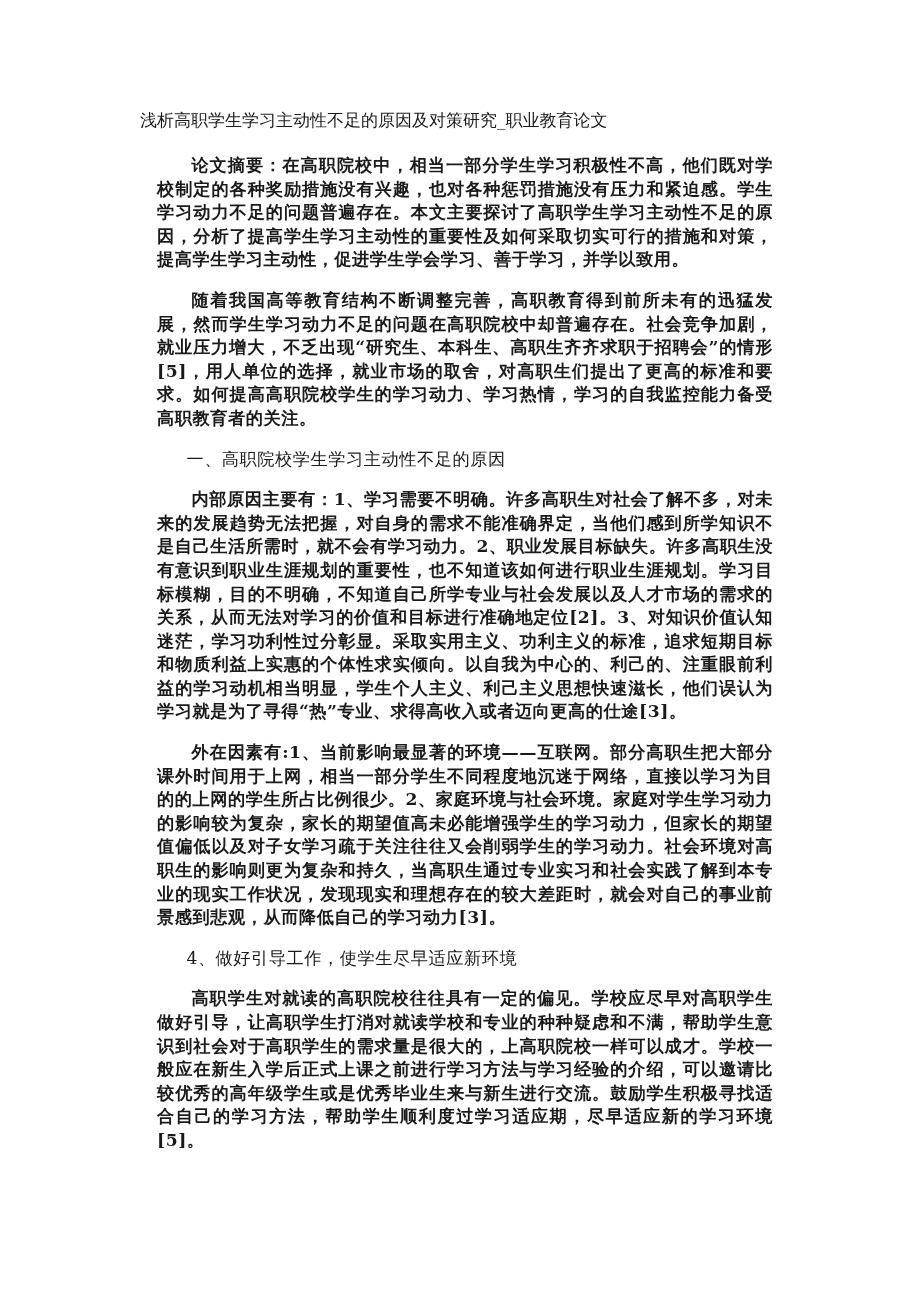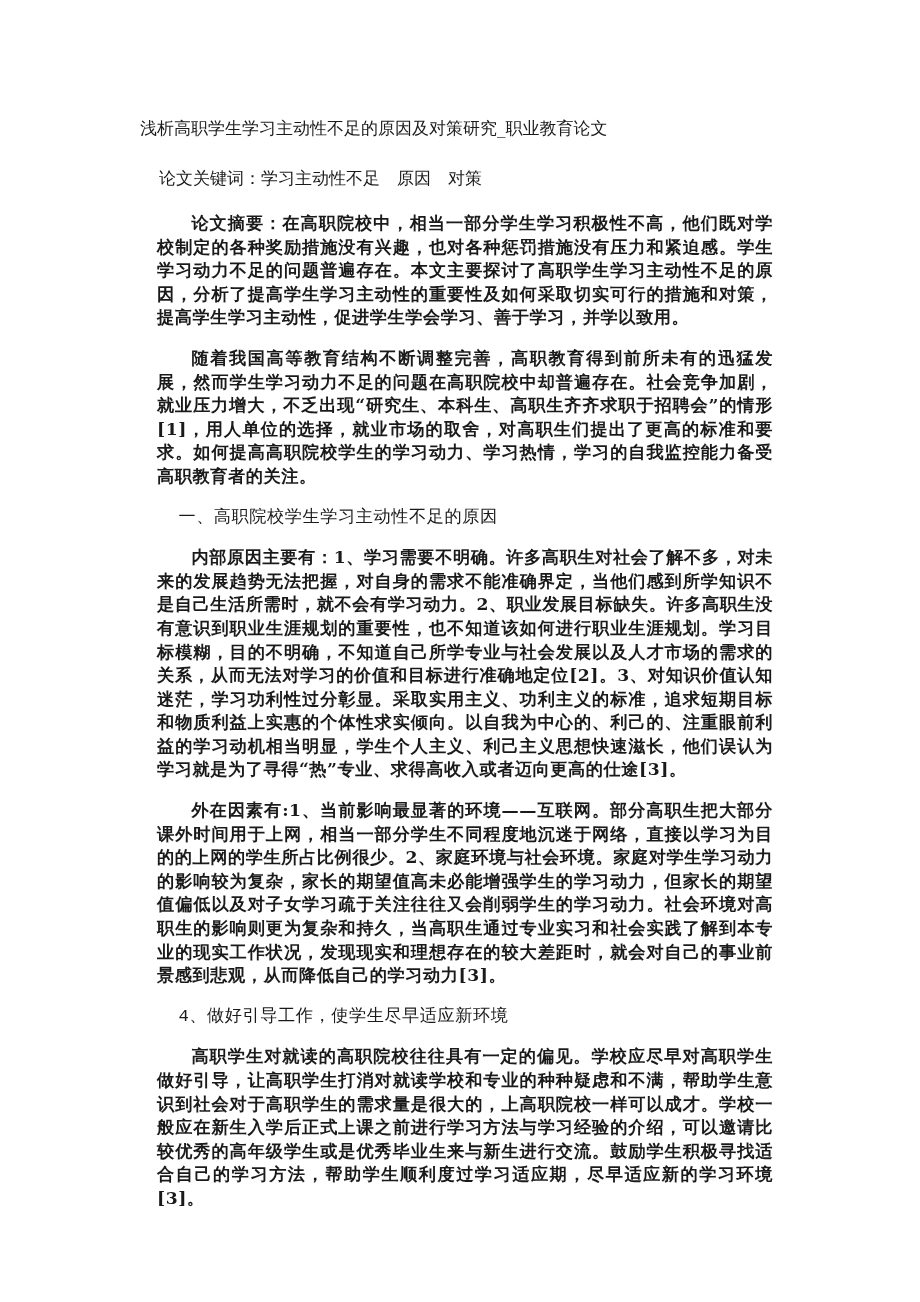--- a/index.html
+++ b/index.html
@@ -11,21 +11,21 @@
       width: 920px;
       height: 1302px;
       position: relative;
       overflow: hidden;
       font-family: "DejaVu Serif", "Liberation Serif", serif;
       color: #1a1a1a;
     }
     .page {
       position: absolute;
       left: 140px;
-      top: 116px;
+      top: 108px;
       width: 650px;
     }
     .title {
       font-size: 17px;
       line-height: 24px;
       margin: 0;
       font-weight: normal;
       white-space: nowrap;
     }
     .keywords {
@@ -44,34 +44,32 @@
       margin: 17px;
       text-indent: 2em;
       text-align: justify;
       letter-spacing: 0.55px;
       word-break: break-all;
       font-weight: bold;
     }
     .heading {
       font-size: 17.2px;
       line-height: 23.6px;
-      margin: 4px;
+      margin: 12px;
       text-indent: 2em;
       letter-spacing: 0.55px;
-      font-family: Liberation Mono, monospace;
     }
   </style>
 </head>
 <body>
 
 <div class="page">
   <h1 class="title">浅析高职学生学习主动性不足的原因及对策研究_职业教育论文</h1>
-  <p class="keywords">论文关键词：学习主动性不足　原因　对策</p>
   <div class="body-text">
     <p class="para">论文摘要：在高职院校中，相当一部分学生学习积极性不高，他们既对学校制定的各种奖励措施没有兴趣，也对各种惩罚措施没有压力和紧迫感。学生学习动力不足的问题普遍存在。本文主要探讨了高职学生学习主动性不足的原因，分析了提高学生学习主动性的重要性及如何采取切实可行的措施和对策，提高学生学习主动性，促进学生学会学习、善于学习，并学以致用。</p>
-    <p class="para">随着我国高等教育结构不断调整完善，高职教育得到前所未有的迅猛发展，然而学生学习动力不足的问题在高职院校中却普遍存在。社会竞争加剧，就业压力增大，不乏出现“研究生、本科生、高职生齐齐求职于招聘会”的情形[1]，用人单位的选择，就业市场的取舍，对高职生们提出了更高的标准和要求。如何提高高职院校学生的学习动力、学习热情，学习的自我监控能力备受高职教育者的关注。</p>
+    <p class="para">随着我国高等教育结构不断调整完善，高职教育得到前所未有的迅猛发展，然而学生学习动力不足的问题在高职院校中却普遍存在。社会竞争加剧，就业压力增大，不乏出现“研究生、本科生、高职生齐齐求职于招聘会”的情形[5]，用人单位的选择，就业市场的取舍，对高职生们提出了更高的标准和要求。如何提高高职院校学生的学习动力、学习热情，学习的自我监控能力备受高职教育者的关注。</p>
     <p class="heading">一、高职院校学生学习主动性不足的原因</p>
     <p class="para">内部原因主要有：1、学习需要不明确。许多高职生对社会了解不多，对未来的发展趋势无法把握，对自身的需求不能准确界定，当他们感到所学知识不是自己生活所需时，就不会有学习动力。2、职业发展目标缺失。许多高职生没有意识到职业生涯规划的重要性，也不知道该如何进行职业生涯规划。学习目标模糊，目的不明确，不知道自己所学专业与社会发展以及人才市场的需求的关系，从而无法对学习的价值和目标进行准确地定位[2]。3、对知识价值认知迷茫，学习功利性过分彰显。采取实用主义、功利主义的标准，追求短期目标和物质利益上实惠的个体性求实倾向。以自我为中心的、利己的、注重眼前利益的学习动机相当明显，学生个人主义、利己主义思想快速滋长，他们误认为学习就是为了寻得“热”专业、求得高收入或者迈向更高的仕途[3]。</p>
     <p class="para">外在因素有:1、当前影响最显著的环境——互联网。部分高职生把大部分课外时间用于上网，相当一部分学生不同程度地沉迷于网络，直接以学习为目的的上网的学生所占比例很少。2、家庭环境与社会环境。家庭对学生学习动力的影响较为复杂，家长的期望值高未必能增强学生的学习动力，但家长的期望值偏低以及对子女学习疏于关注往往又会削弱学生的学习动力。社会环境对高职生的影响则更为复杂和持久，当高职生通过专业实习和社会实践了解到本专业的现实工作状况，发现现实和理想存在的较大差距时，就会对自己的事业前景感到悲观，从而降低自己的学习动力[3]。</p>
     <p class="heading">4、做好引导工作，使学生尽早适应新环境</p>
-    <p class="para">高职学生对就读的高职院校往往具有一定的偏见。学校应尽早对高职学生做好引导，让高职学生打消对就读学校和专业的种种疑虑和不满，帮助学生意识到社会对于高职学生的需求量是很大的，上高职院校一样可以成才。学校一般应在新生入学后正式上课之前进行学习方法与学习经验的介绍，可以邀请比较优秀的高年级学生或是优秀毕业生来与新生进行交流。鼓励学生积极寻找适合自己的学习方法，帮助学生顺利度过学习适应期，尽早适应新的学习环境[3]。</p>
+    <p class="para">高职学生对就读的高职院校往往具有一定的偏见。学校应尽早对高职学生做好引导，让高职学生打消对就读学校和专业的种种疑虑和不满，帮助学生意识到社会对于高职学生的需求量是很大的，上高职院校一样可以成才。学校一般应在新生入学后正式上课之前进行学习方法与学习经验的介绍，可以邀请比较优秀的高年级学生或是优秀毕业生来与新生进行交流。鼓励学生积极寻找适合自己的学习方法，帮助学生顺利度过学习适应期，尽早适应新的学习环境[5]。</p>
   </div>
 </div>
 
 </body></html>

